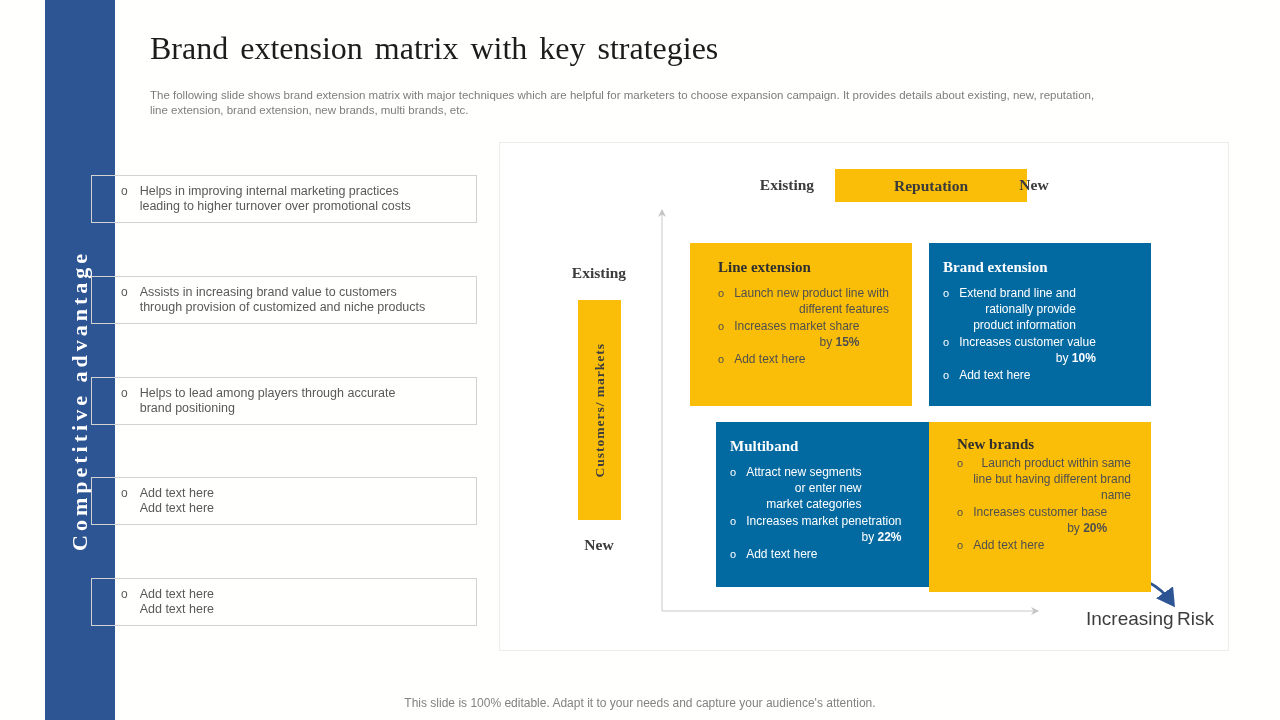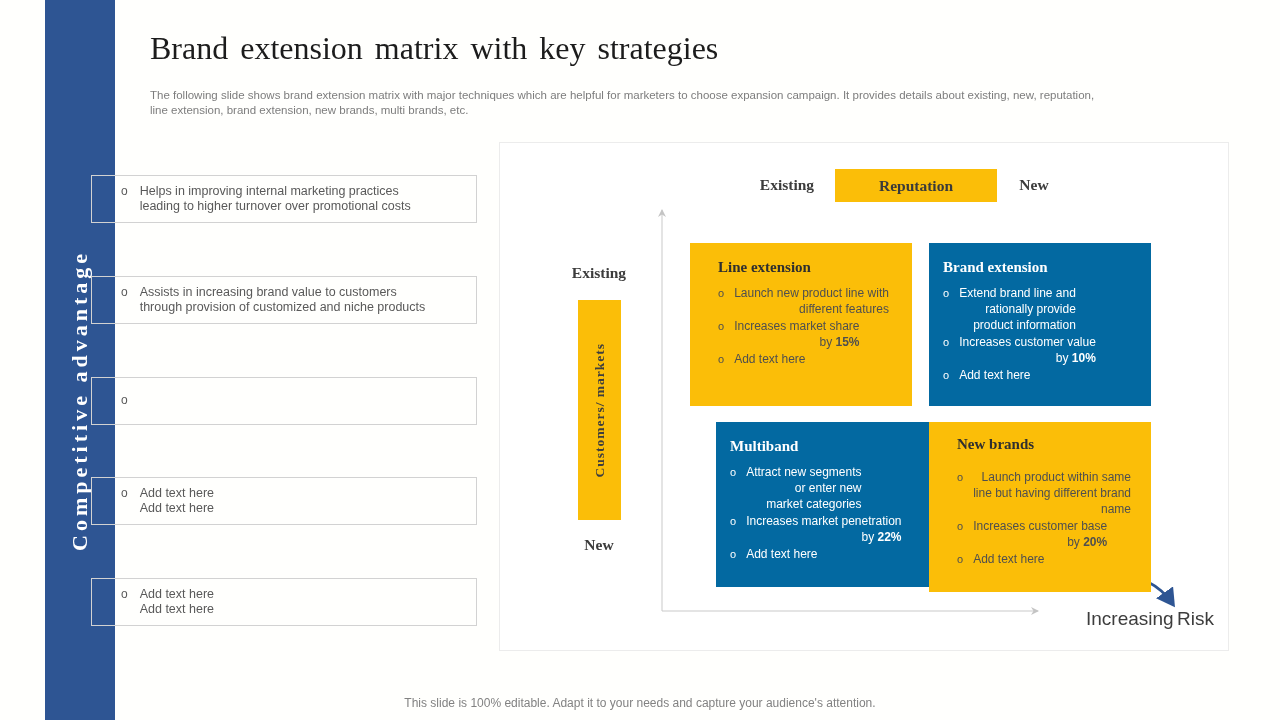--- a/index.html
+++ b/index.html
@@ -38,21 +38,21 @@
   .marker { font-size:12px; color:#595959; line-height:15.5px; margin-right:12px; }
   .note-text { font-size:12.5px; color:#595959; line-height:15.5px; white-space:pre-line; }
   
   .panel { position:absolute; left:499px; top:142px; width:730px; height:509px;
            border:1px solid #ececec; background:#ffffff; box-sizing:border-box; }
   .axis-label {
     position:absolute; font-family:"Liberation Serif", serif; font-weight:bold;
     font-size:15.5px; color:#3c3c3c; text-align:center;
   }
   .rep-box {
-    position:absolute; left:835px; top:169px; width:162px; height:33px;
+    position:absolute; left:835px; top:169px; width:192px; height:33px;
     background:#fbbe08; display:flex; align-items:center; justify-content:center;
     font-family:"Liberation Serif", serif; font-weight:bold; font-size:15.5px; color:#3a3a3a;
   }
   .vbox {
     position:absolute; left:578px; top:300px; width:43px; height:220px;
     background:#fbbe08; display:flex; align-items:center; justify-content:center;
   }
   .vbox span {
     writing-mode:vertical-rl; transform:rotate(180deg);
     font-family:"Liberation Serif", serif; font-weight:bold; font-size:13.5px;
@@ -107,20 +107,22 @@
   <div class="note" style="top:276px">
     <div class="note-inner">
       <span class="marker">o</span>
       <span class="note-text">Assists in increasing brand value to customers
 through provision of customized and niche products</span>
     </div>
   </div>
   <div class="note" style="top:377px">
     <div class="note-inner">
       <span class="marker">o</span>
+      <span class="note-text">Helps to lead among players through accurate
+brand positioning</span>
     </div>
   </div>
   <div class="note" style="top:477px">
     <div class="note-inner">
       <span class="marker">o</span>
       <span class="note-text">Add text here
 Add text here</span>
     </div>
   </div>
   <div class="note" style="top:578px">
@@ -207,21 +209,21 @@
       <span class="bt"><span>Increases market penetration
 by </span><strong>22%</strong></span>
     </div>
     <div class="b">
       <span class="m">o</span>
       <span class="bt"><span>Add text here</span><strong></strong></span>
     </div>
   </div>
 
   <div class="q gold" style="left:929px;top:422px;height:170px;padding-top:14px">
-    <div class="q-title" style="margin-bottom:16px">New brands</div>
+    <div class="q-title" style="margin-bottom:2px">New brands</div>
     <div class="b">
       <span class="m">o</span>
       <span class="bt"><span>Launch product within same
 line but having different brand
 name</span><strong></strong></span>
     </div>
     <div class="b">
       <span class="m">o</span>
       <span class="bt"><span>Increases customer base
 by </span><strong>20%</strong></span>

